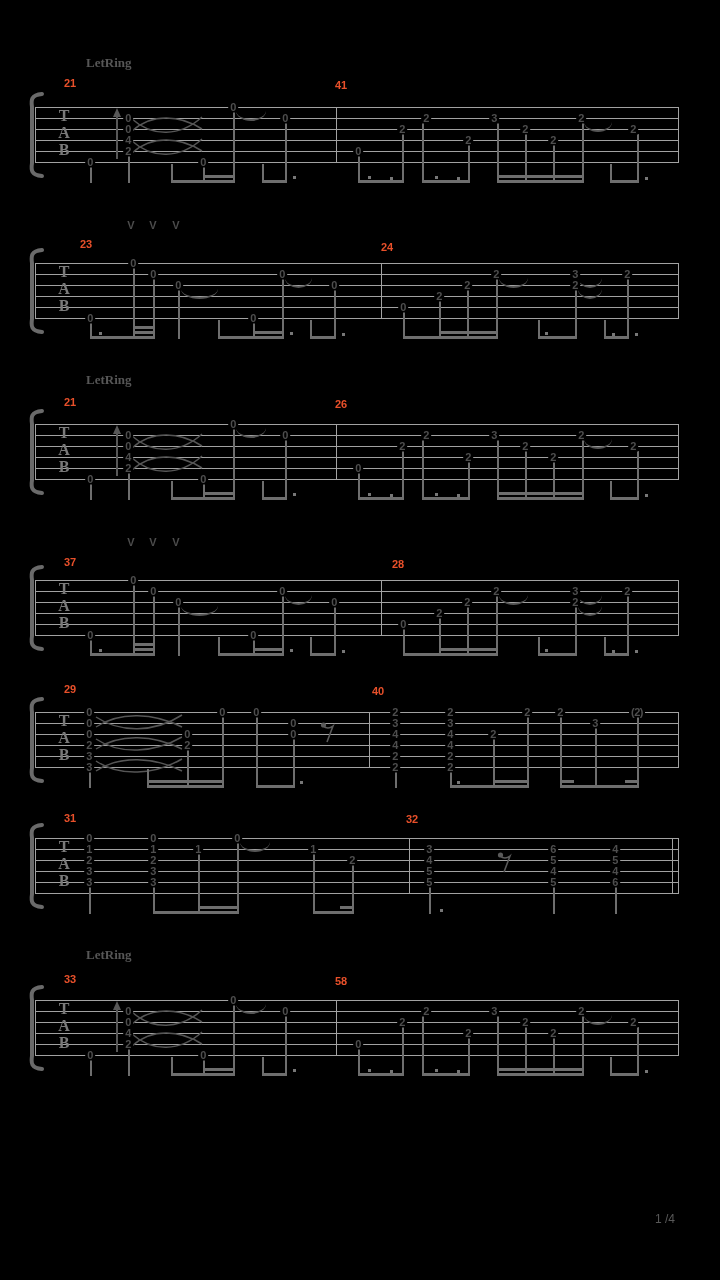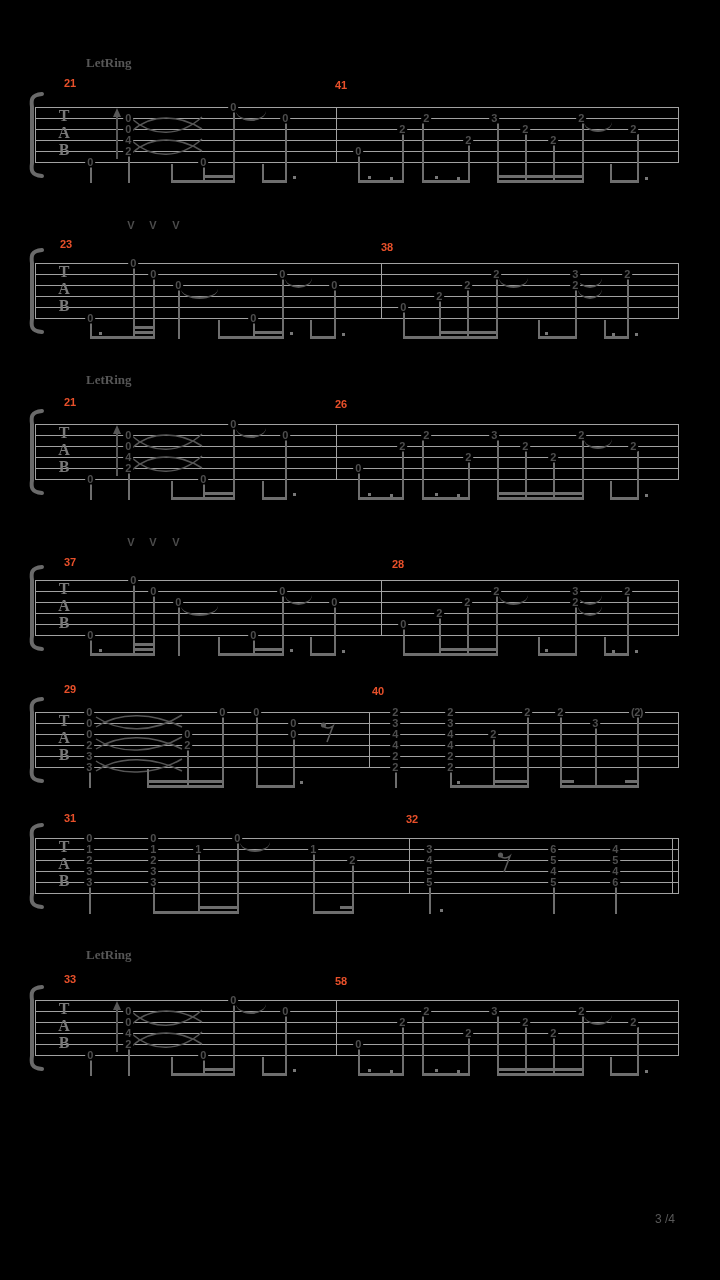--- a/index.html
+++ b/index.html
@@ -119,22 +119,22 @@
         <div class="staff-line" style="left: 35px; top: 318px; width: 643px;"></div>
         <div class="barline" style="left: 35px; top: 263px; height: 56px;"></div>
         <div class="barline" style="left: 381px; top: 263px; height: 56px;"></div>
         <div class="barline" style="left: 678px; top: 263px; height: 56px;"></div>
         <svg width="22" height="90" style="position: absolute; left: 24px; top: 247px;">
           <path d="M18,3 C7,4 7,9 8,16 L8,72 C7,79 7,84 18,85" fill="none" stroke="#6a6a6a" stroke-width="4" stroke-linecap="round"></path>
         </svg>
         <div class="clef-letter" style="left: 64px; top: 264px;">T</div>
         <div class="clef-letter" style="left: 64px; top: 281px;">A</div>
         <div class="clef-letter" style="left: 64px; top: 298px;">B</div>
-        <div class="measure-num" style="left: 60px; top: 239px;">23</div>
-        <div class="measure-num" style="left: 381px; top: 242px;">38</div>
+        <div class="measure-num" style="left: 80px; top: 239px;">23</div>
+        <div class="measure-num" style="left: 381px; top: 242px;">24</div>
         <div class="stroke-v" style="left: 131px; top: 220px;">V</div>
         <div class="stroke-v" style="left: 153px; top: 220px;">V</div>
         <div class="stroke-v" style="left: 176px; top: 220px;">V</div>
         <div class="stem" style="left: 90px; top: 323px; height: 16px;"></div>
         <div class="stem" style="left: 133px; top: 268px; height: 71px;"></div>
         <div class="stem" style="left: 153px; top: 279px; height: 60px;"></div>
         <div class="stem" style="left: 178px; top: 290px; height: 49px;"></div>
         <div class="stem" style="left: 218px; top: 320px; height: 19px;"></div>
         <div class="stem" style="left: 253px; top: 323px; height: 16px;"></div>
         <div class="stem" style="left: 282px; top: 279px; height: 60px;"></div>
@@ -556,14 +556,14 @@
         <div class="fret" style="left: 402px; top: 1022px;">2</div>
         <div class="fret" style="left: 426px; top: 1011px;">2</div>
         <div class="fret" style="left: 468px; top: 1033px;">2</div>
         <div class="fret" style="left: 494px; top: 1011px;">3</div>
         <div class="fret" style="left: 525px; top: 1022px;">2</div>
         <div class="fret" style="left: 553px; top: 1033px;">2</div>
         <div class="fret" style="left: 581px; top: 1011px;">2</div>
         <div class="fret" style="left: 633px; top: 1022px;">2</div>
       </div>
     </div>
-  <span class="footer" style="left:655px;top:1213px;">3 /4</span>
+  <span class="footer" style="left:655px;top:1213px;">1 /4</span>
 </div>
 
 </body></html>

